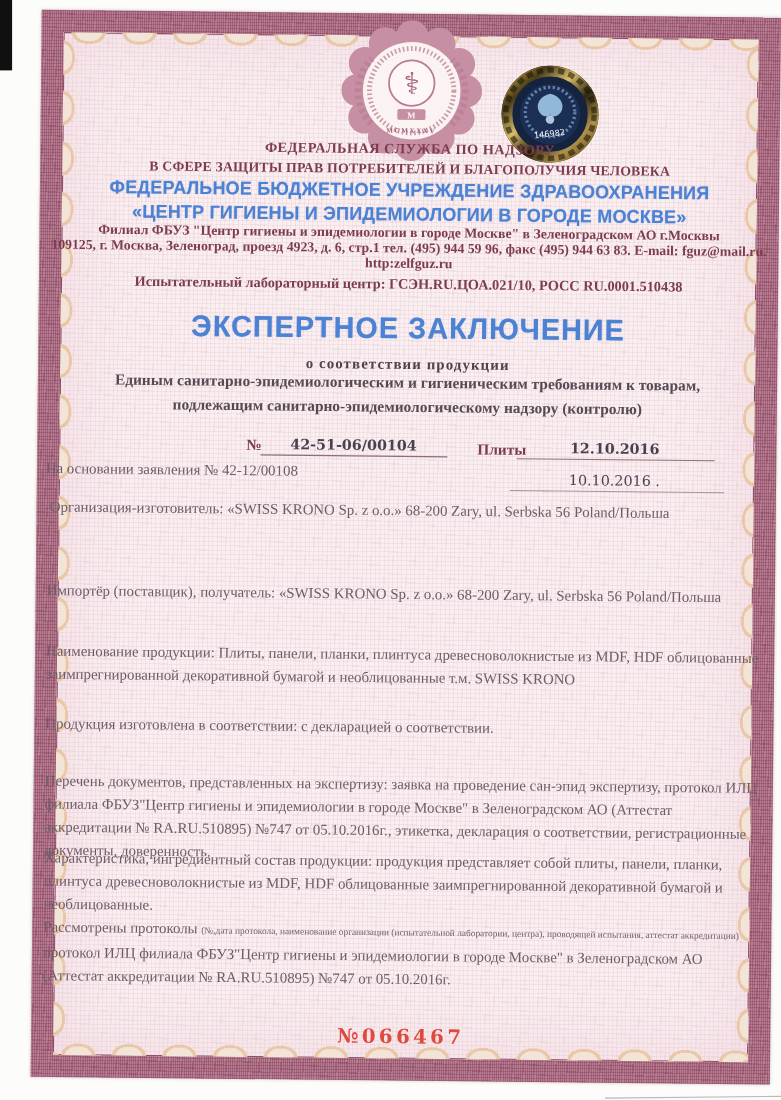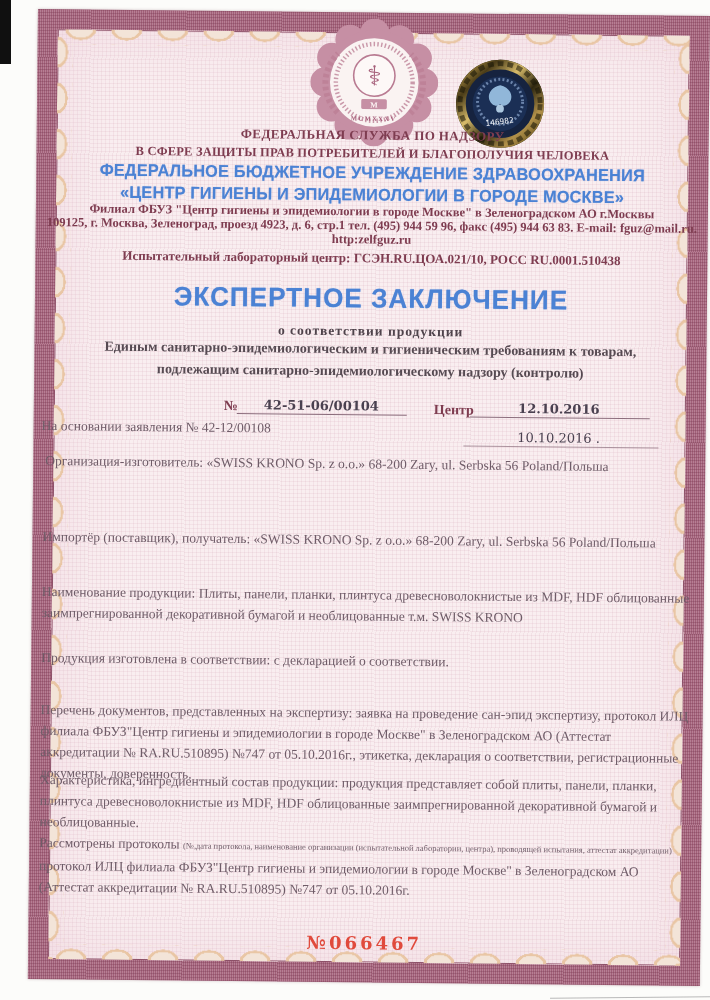--- a/index.html
+++ b/index.html
@@ -136,21 +136,21 @@
 
     <div class="abs ctr blue title-main" style="top:276px;">ЭКСПЕРТНОЕ ЗАКЛЮЧЕНИЕ</div>
     <div class="abs ctr title-sub" style="top:308px;">о  соответствии продукции</div>
     <div class="abs ctr title-req" style="top:326px;">Единым санитарно-эпидемиологическим и гигиеническим требованиям к товарам,</div>
     <div class="abs ctr title-req" style="top:348px;">подлежащим санитарно-эпидемиологическому надзору (контролю)</div>
 
     <div class="abs maroon" style="left:190px;top:384px;font-size:14px;">№</div>
     <div class="abs typed" style="left:205px;top:383px;width:165px;text-align:center;">42-51-06/00104</div>
     <div class="uline" style="left:203px;top:402px;width:170px;"></div>
 
-    <div class="abs maroon" style="left:400px;top:386px;font-size:14px;">Центр</div>
+    <div class="abs maroon" style="left:400px;top:386px;font-size:14px;">Плиты</div>
     <div class="abs typed" style="left:440px;top:384px;width:170px;text-align:center;">12.10.2016</div>
     <div class="uline" style="left:436px;top:403px;width:180px;"></div>
 
     <div class="abs" style="left:8px;top:406px;">На основании заявления № 42-12/00108</div>
     <div class="abs typed" style="left:440px;top:413px;width:170px;text-align:center;font-weight:normal;">10.10.2016  .</div>
     <div class="uline" style="left:430px;top:432px;width:195px;opacity:.7;"></div>
 
     <p class="abs" style="left:12px;top:441px;width:648px;">Организация-изготовитель:   «SWISS KRONO Sp. z o.o.»  68-200 Zary, ul. Serbska 56 Poland/Польша</p>
     <p class="abs" style="left:10px;top:517px;width:650px;">Импортёр (поставщик), получатель: «SWISS KRONO Sp. z o.o.»  68-200 Zary, ul. Serbska 56 Poland/Польша</p>
     <p class="abs" style="left:10px;top:572px;width:648px;">Наименование продукции:  Плиты, панели, планки, плинтуса древесноволокнистые из MDF, HDF облицованные заимпрегнированной декоративной бумагой и необлицованные  т.м. SWISS KRONO</p>

